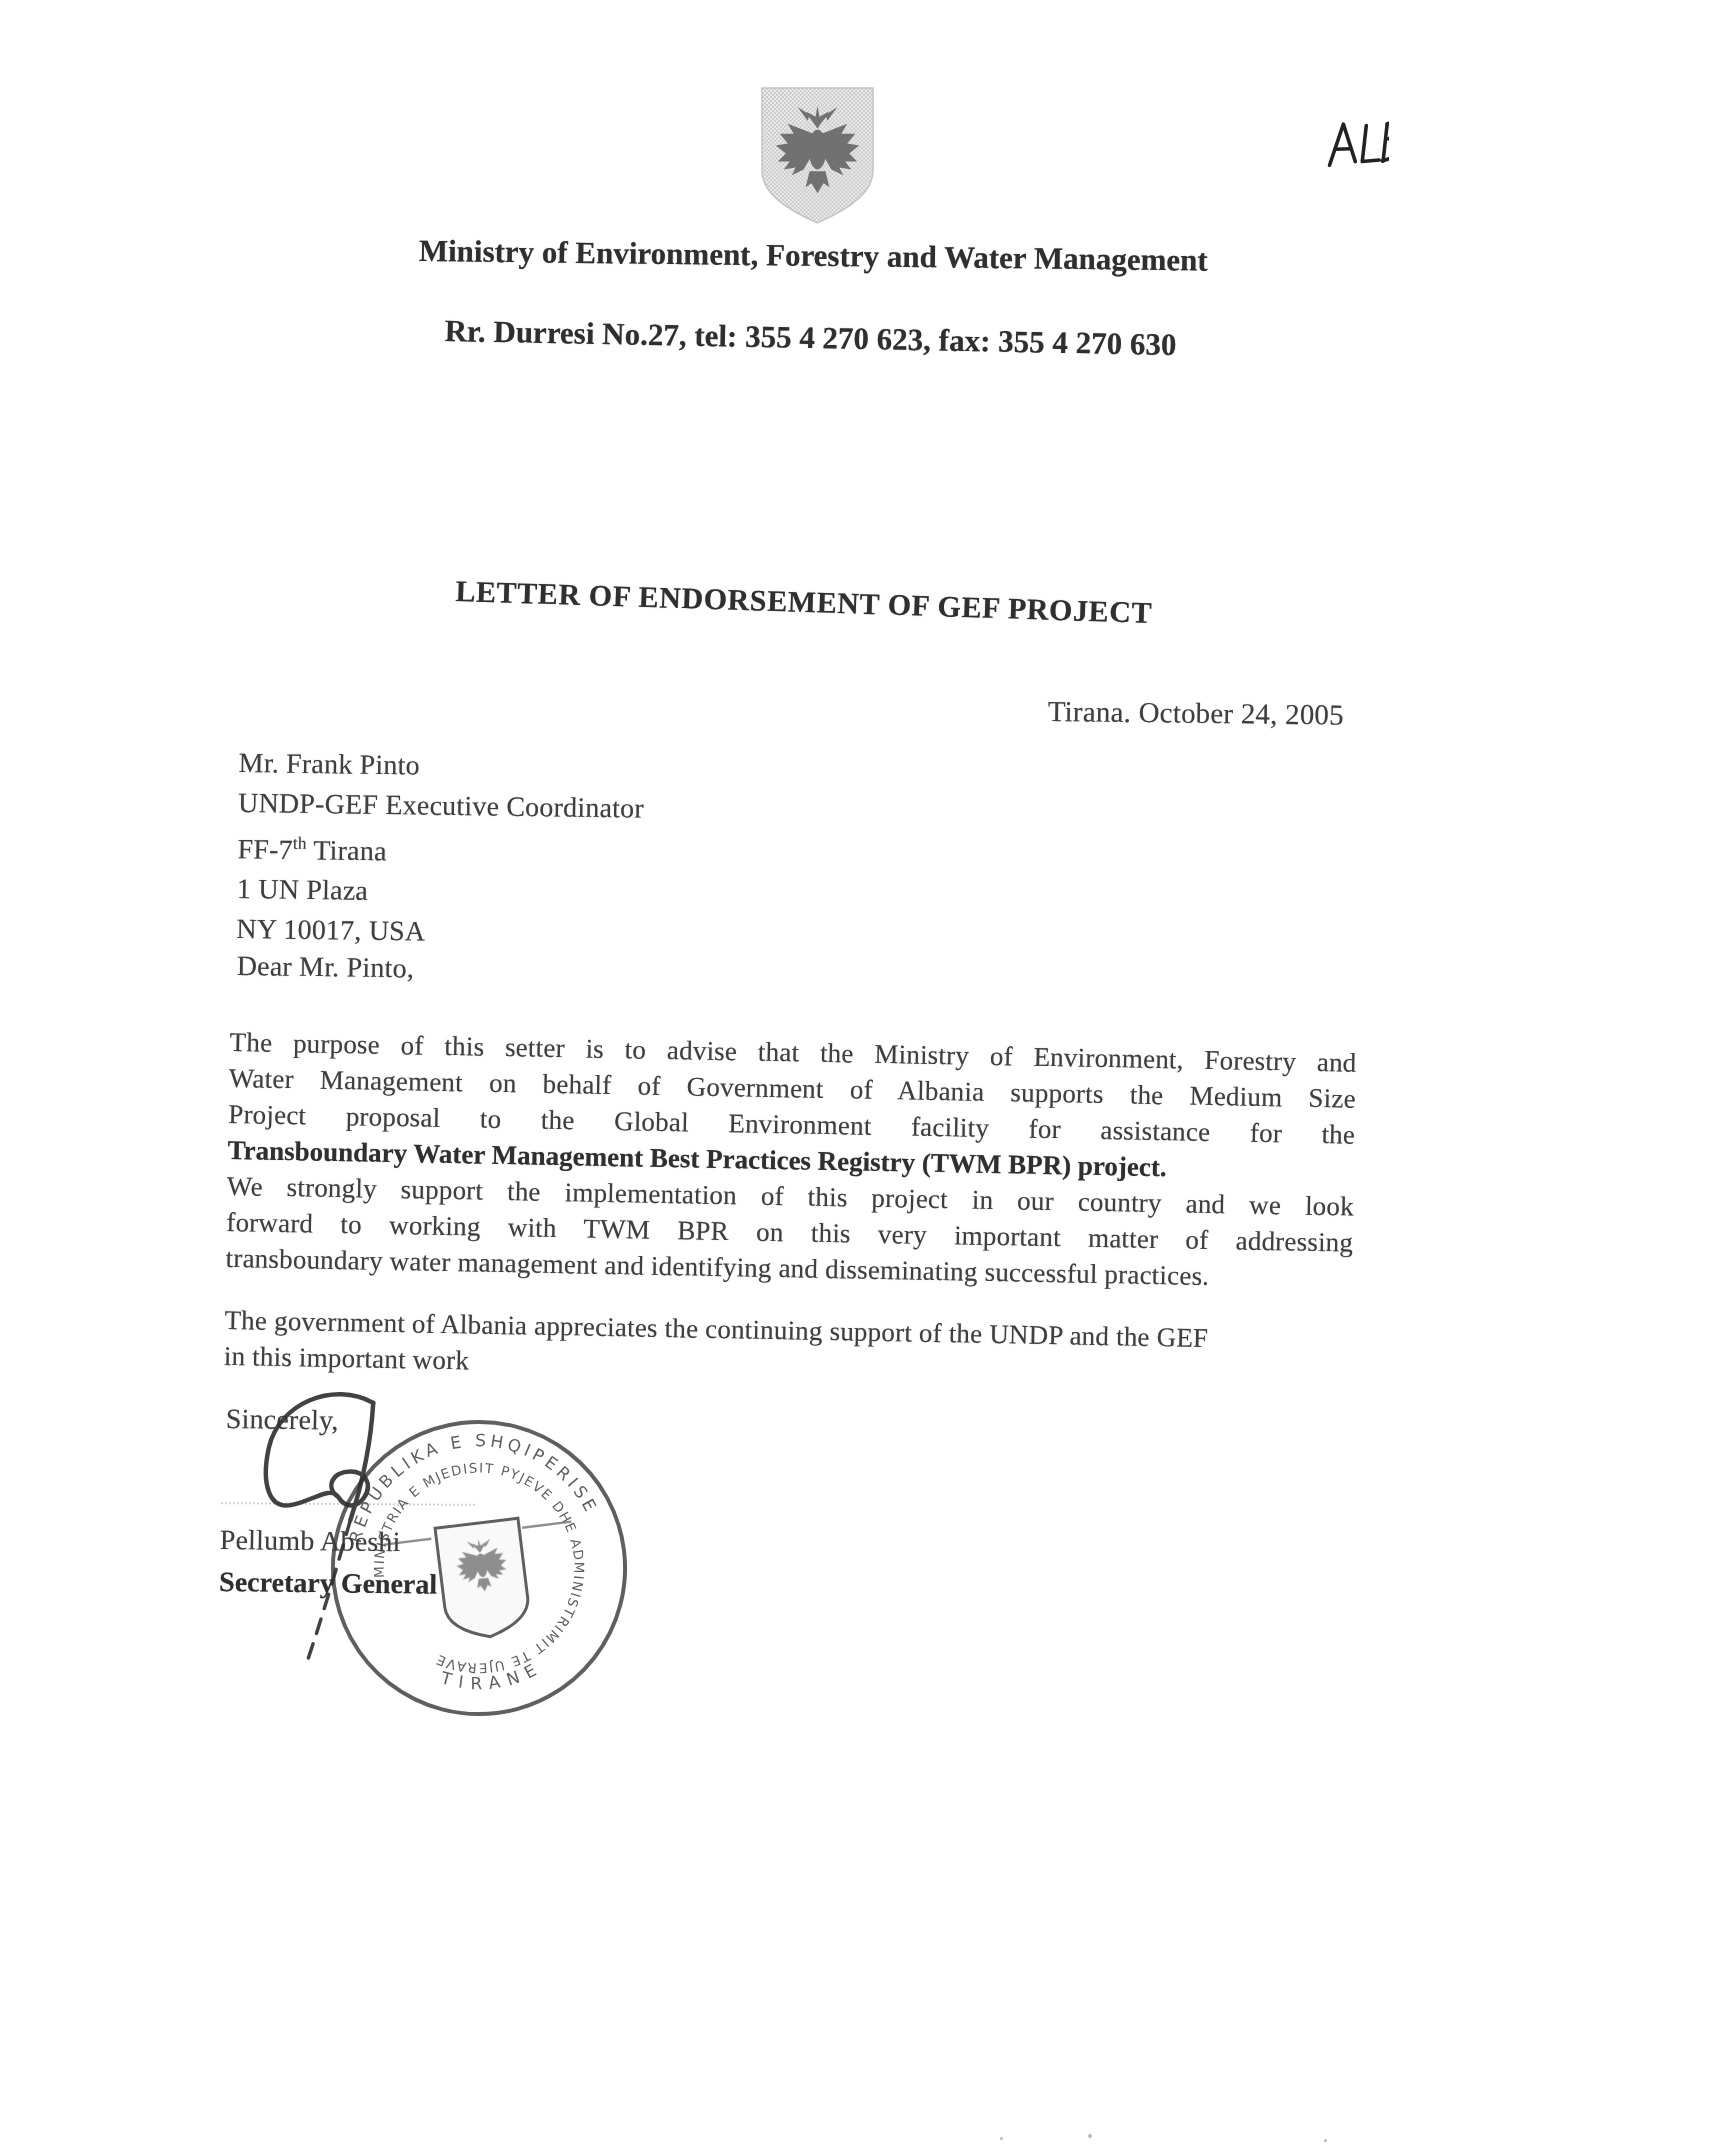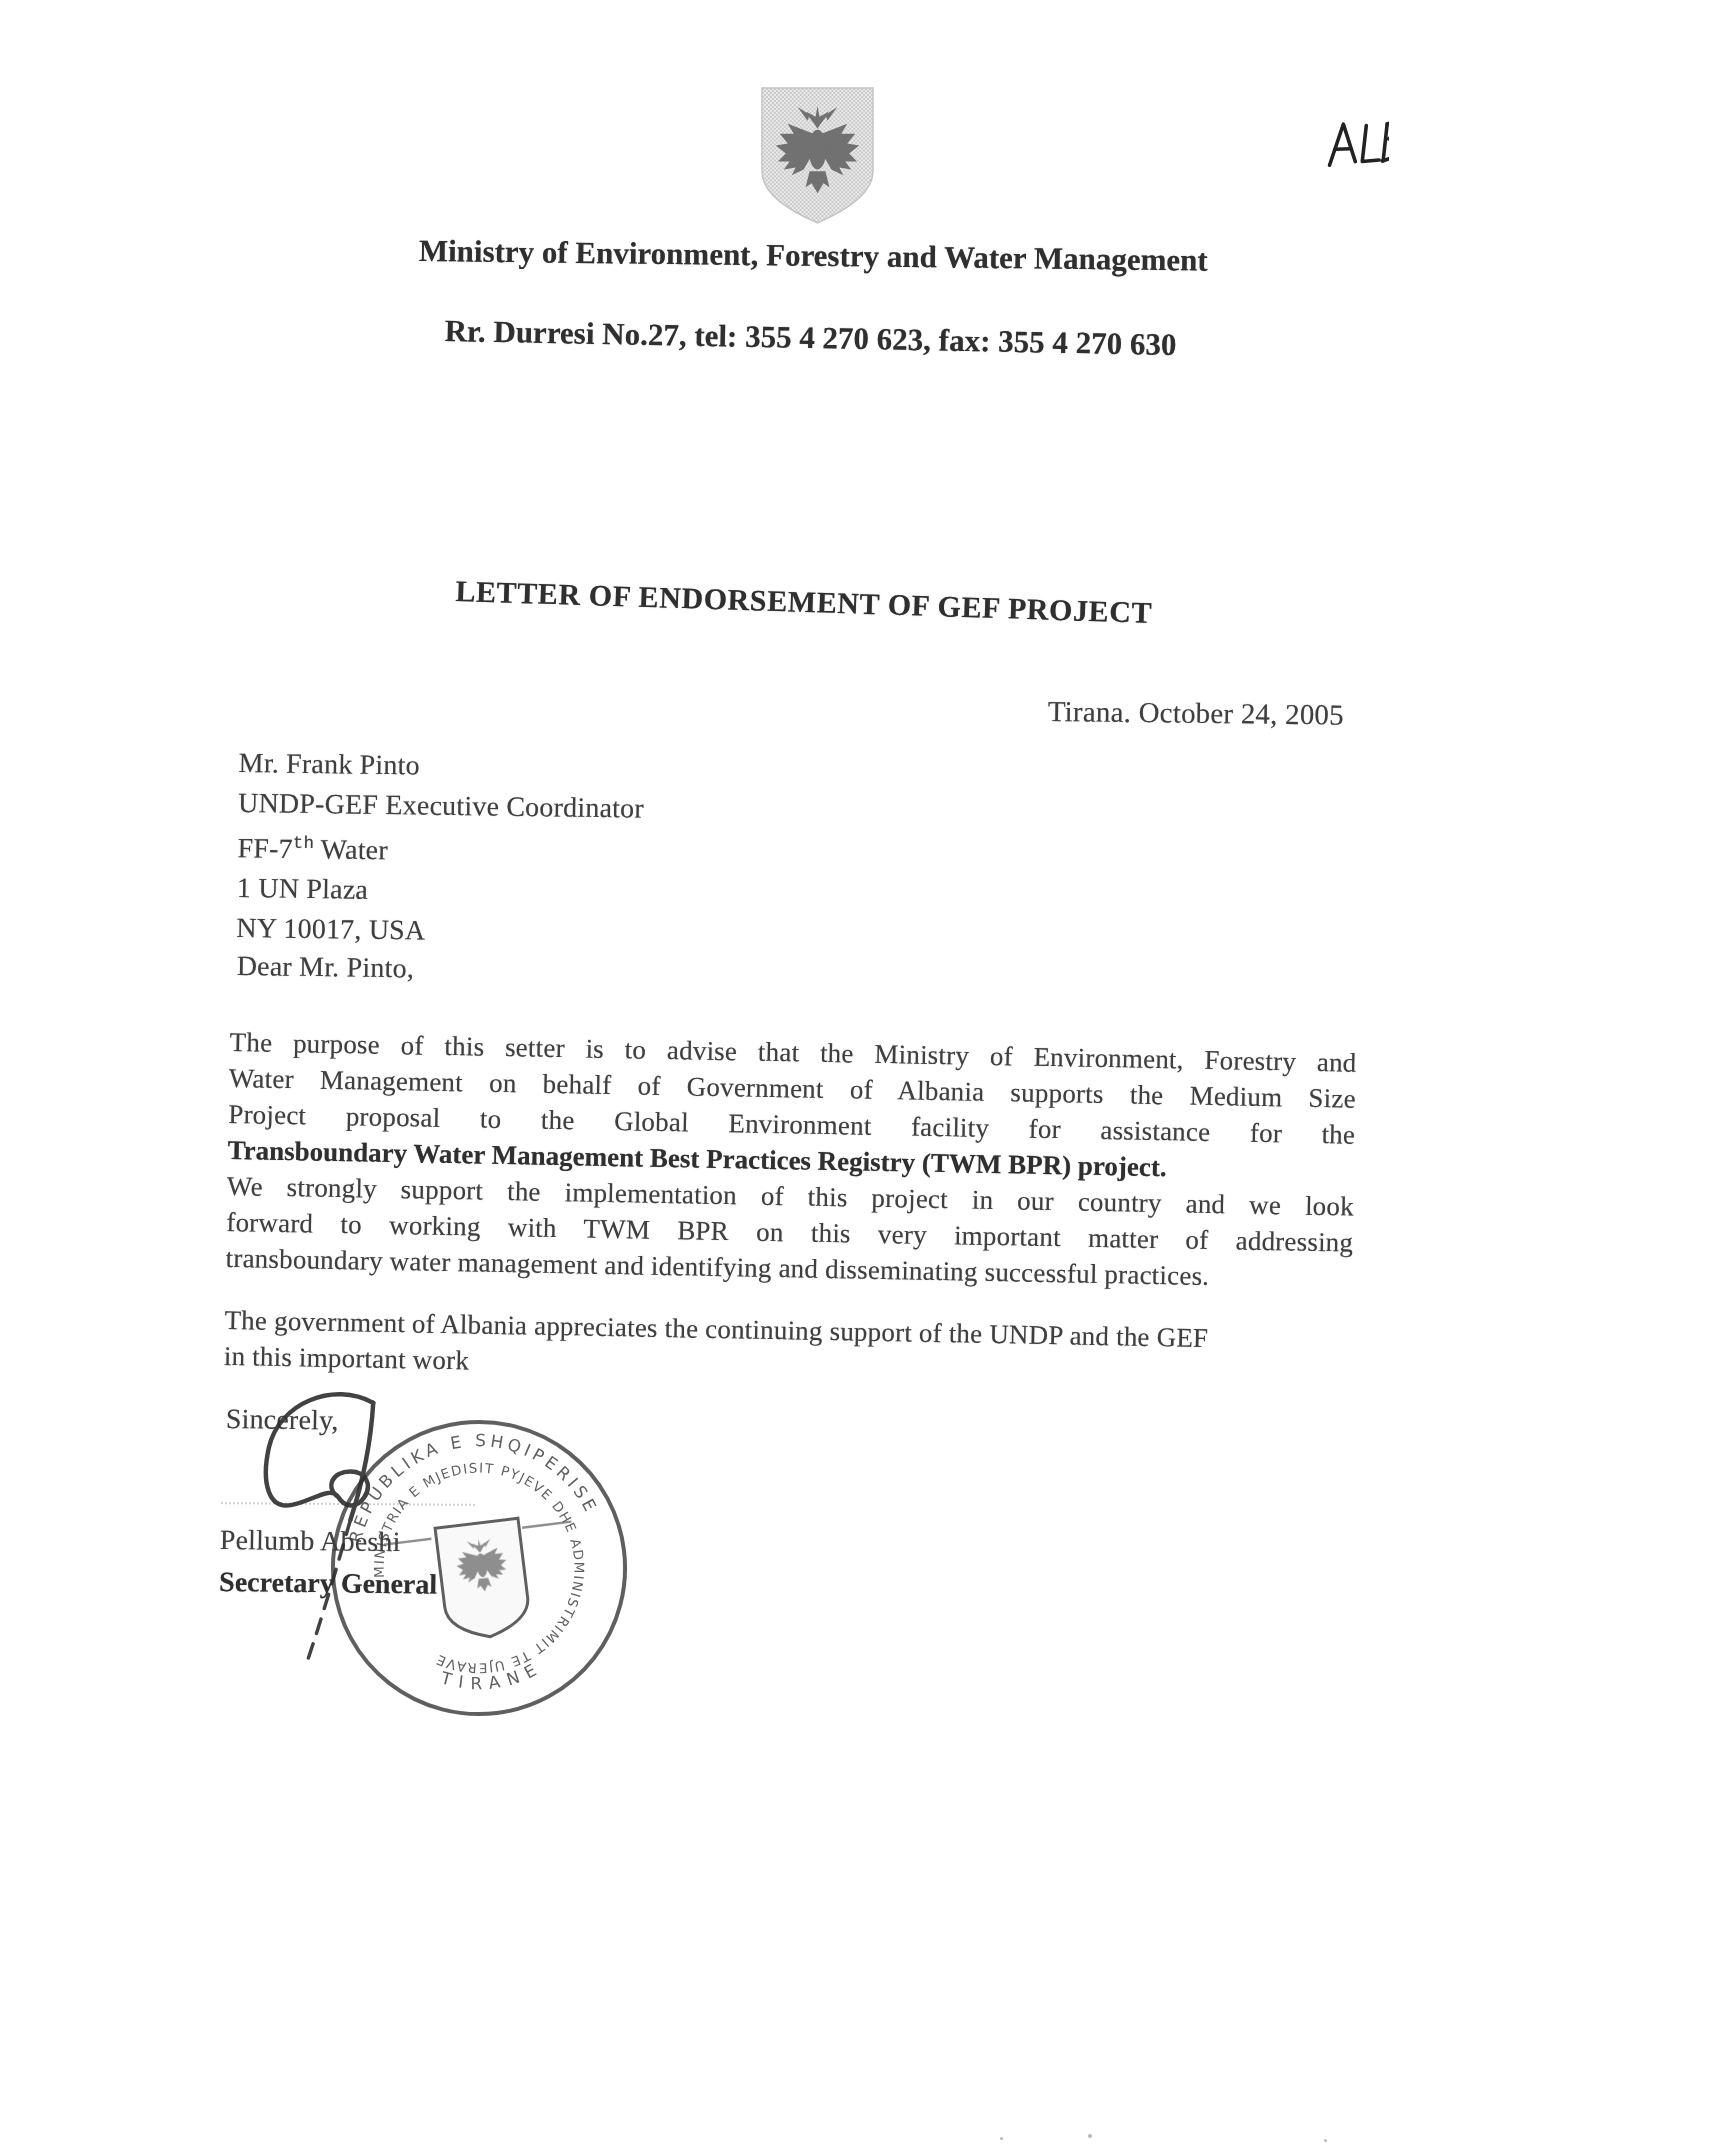--- a/index.html
+++ b/index.html
@@ -8,21 +8,21 @@
     font-family:"Liberation Serif","DejaVu Serif",serif;color:#3f3f3f;
   }
   .abs{position:absolute;}
   .ink{color:#3f3f3f;text-shadow:0 0 1px rgba(70,70,70,.5);letter-spacing:0.2px;}
   .ink-b{color:#2f2f2f;font-weight:bold;text-shadow:0 0 1px rgba(50,50,50,.55);}
   .hdr1{left:419px;top:233px;font-size:31px;font-weight:bold;transform:rotate(.7deg);transform-origin:left top;}
   .hdr2{left:445px;top:313px;font-size:31px;font-weight:bold;transform:rotate(1.1deg);transform-origin:left top;}
   .title{left:456px;top:574px;font-size:30px;font-weight:bold;letter-spacing:0.6px;transform:rotate(1.8deg);transform-origin:left top;}
   .dateline{left:1048px;top:695px;font-size:29px;transform:rotate(.7deg);transform-origin:left top;}
   .recipient{left:239px;top:743px;font-size:28px;line-height:40px;transform:rotate(.8deg);transform-origin:left top;}
-  .recipient sup{font-size:.62em;vertical-align:super;font-family:Liberation Mono, monospace;}
+  .recipient sup{font-size:.62em;vertical-align:super;}
   .salutation{left:237px;top:950px;font-size:28px;transform:rotate(.8deg);transform-origin:left top;}
   .bodyblock{left:230px;top:1024px;width:1127px;transform:rotate(1.05deg);transform-origin:left top;}
   .bline{font-size:27px;line-height:36px;height:36px;white-space:nowrap;}
   .jline{white-space:normal;text-align:justify;text-align-last:justify;}
   .p2{margin-top:26px;}
   .closing{left:226px;top:1403px;font-size:28px;transform:rotate(.8deg);transform-origin:left top;}
   .signer{left:220px;top:1519px;font-size:28px;line-height:42px;transform:rotate(.7deg);transform-origin:left top;}
   .dotline{left:221px;top:1503px;width:254px;height:0;border-top:2px dotted #c6c6c6;opacity:.8;transform:rotate(.4deg);}
   .scanline{left:1603px;top:55px;width:2px;height:2094px;background:#ededed;}
   .scan-dash{width:4px;background:#4f4f4f;opacity:.8;border-radius:2px;}
@@ -91,21 +91,21 @@
   <div class="abs hdr1 ink-b">Ministry of Environment, Forestry and Water Management</div>
   <div class="abs hdr2 ink-b">Rr. Durresi No.27, tel: 355 4 270 623, fax: 355 4 270 630</div>
 
   <div class="abs title ink-b">LETTER OF ENDORSEMENT OF GEF PROJECT</div>
 
   <div class="abs dateline ink">Tirana. October 24, 2005</div>
 
   <div class="abs recipient ink">
     <div>Mr. Frank Pinto</div>
     <div>UNDP-GEF Executive Coordinator</div>
-    <div><span>FF-7</span><sup>th</sup><span> Water</span></div>
+    <div><span>FF-7</span><sup>th</sup><span> Tirana</span></div>
     <div>1 UN Plaza</div>
     <div>NY 10017, USA</div>
   </div>
 
   <div class="abs salutation ink">Dear Mr. Pinto,</div>
 
   <div class="abs bodyblock">
     <div>
       <div class="bline jline ink">The purpose of this setter is to advise that the Ministry of Environment, Forestry and</div>
       <div class="bline jline ink">Water Management on behalf of Government of Albania supports the Medium Size</div>

